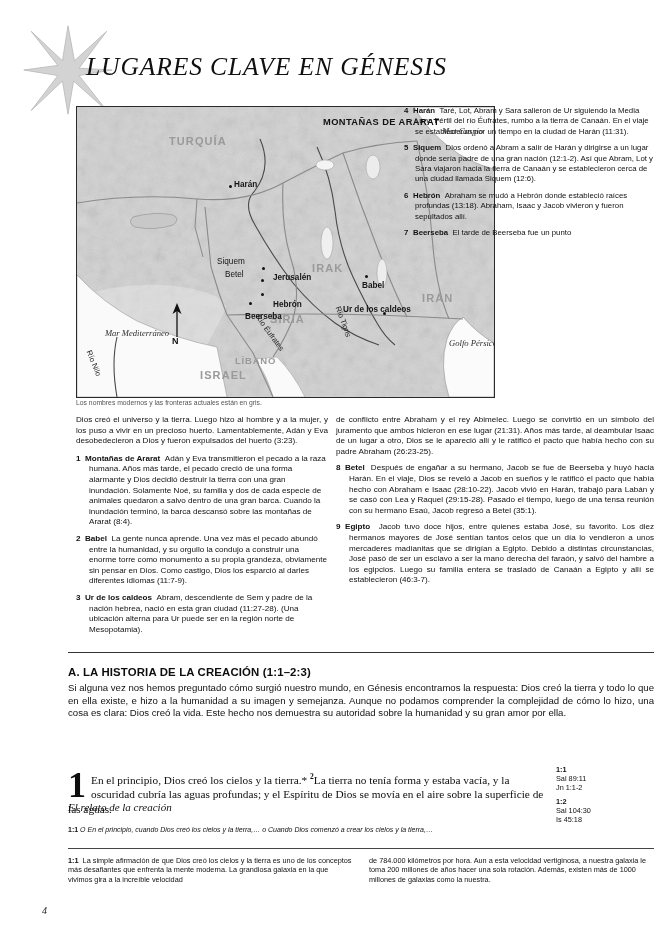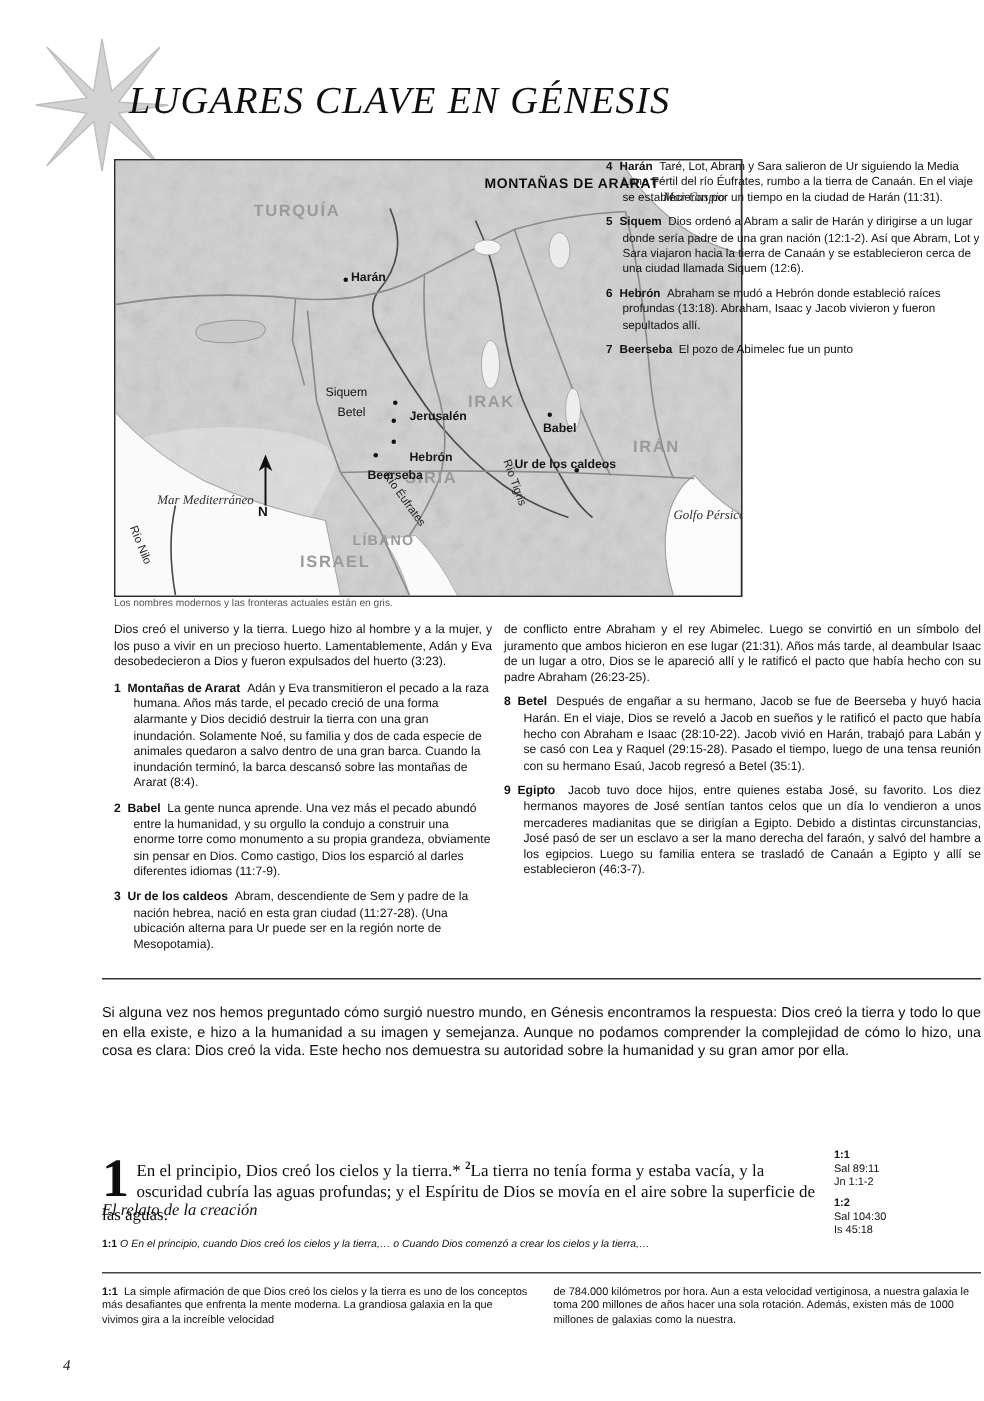--- a/index.html
+++ b/index.html
@@ -192,21 +192,21 @@
   <div class="item">
     <span class="num">4</span><b>Harán</b>&nbsp;&nbsp;<span>Taré, Lot, Abram y Sara salieron de Ur siguiendo la Media Luna Fértil del río Éufrates, rumbo a la tierra de Canaán. En el viaje se establecieron por un tiempo en la ciudad de Harán (11:31).</span>
   </div>
   <div class="item">
     <span class="num">5</span><b>Siquem</b>&nbsp;&nbsp;<span>Dios ordenó a Abram a salir de Harán y dirigirse a un lugar donde sería padre de una gran nación (12:1-2). Así que Abram, Lot y Sara viajaron hacia la tierra de Canaán y se establecieron cerca de una ciudad llamada Siquem (12:6).</span>
   </div>
   <div class="item">
     <span class="num">6</span><b>Hebrón</b>&nbsp;&nbsp;<span>Abraham se mudó a Hebrón donde estableció raíces profundas (13:18). Abraham, Isaac y Jacob vivieron y fueron sepultados allí.</span>
   </div>
   <div class="item">
-    <span class="num">7</span><b>Beerseba</b>&nbsp;&nbsp;<span style="font-weight:normal;">El pozo de Abimelec fue un punto</span>
+    <span class="num">7</span><b>Beerseba</b>&nbsp;&nbsp;<span style="font-weight:normal;">El tarde de Beerseba fue un punto</span>
   </div>
 </div>
 
 <div class="colL">
   <div class="para just">Dios creó el universo y la tierra. Luego hizo al hombre y a la mujer, y los puso a vivir en un precioso huerto. Lamentablemente, Adán y Eva desobedecieron a Dios y fueron expulsados del huerto (3:23).</div>
   <div class="item">
     <span class="num">1</span><b>Montañas de Ararat</b>&nbsp;&nbsp;<span>Adán y Eva transmitieron el pecado a la raza humana. Años más tarde, el pecado creció de una forma alarmante y Dios decidió destruir la tierra con una gran inundación. Solamente Noé, su familia y dos de cada especie de animales quedaron a salvo dentro de una gran barca. Cuando la inundación terminó, la barca descansó sobre las montañas de Ararat (8:4).</span>
   </div>
   <div class="item">
     <span class="num">2</span><b>Babel</b>&nbsp;&nbsp;<span>La gente nunca aprende. Una vez más el pecado abundó entre la humanidad, y su orgullo la condujo a construir una enorme torre como monumento a su propia grandeza, obviamente sin pensar en Dios. Como castigo, Dios los esparció al darles diferentes idiomas (11:7-9).</span>
@@ -221,20 +221,21 @@
   <div class="item just" style="text-align:justify;">
     <span class="num">8</span><b>Betel</b>&nbsp;&nbsp;<span>Después de engañar a su hermano, Jacob se fue de Beerseba y huyó hacia Harán. En el viaje, Dios se reveló a Jacob en sueños y le ratificó el pacto que había hecho con Abraham e Isaac (28:10-22). Jacob vivió en Harán, trabajó para Labán y se casó con Lea y Raquel (29:15-28). Pasado el tiempo, luego de una tensa reunión con su hermano Esaú, Jacob regresó a Betel (35:1).</span>
   </div>
   <div class="item just" style="text-align:justify;">
     <span class="num">9</span><b>Egipto</b>&nbsp;&nbsp;<span>Jacob tuvo doce hijos, entre quienes estaba José, su favorito. Los diez hermanos mayores de José sentían tantos celos que un día lo vendieron a unos mercaderes madianitas que se dirigían a Egipto. Debido a distintas circunstancias, José pasó de ser un esclavo a ser la mano derecha del faraón, y salvó del hambre a los egipcios. Luego su familia entera se trasladó de Canaán a Egipto y allí se establecieron (46:3-7).</span>
   </div>
 </div>
 
 <div class="rule"></div>
 <div class="secA">
+  <h2>A. LA HISTORIA DE LA CREACIÓN (1:1–2:3)</h2>
   <div class="body ind">Si alguna vez nos hemos preguntado cómo surgió nuestro mundo, en Génesis encontramos la respuesta: Dios creó la tierra y todo lo que en ella existe, e hizo a la humanidad a su imagen y semejanza. Aunque no podamos comprender la complejidad de cómo lo hizo, una cosa es clara: Dios creó la vida. Este hecho nos demuestra su autoridad sobre la humanidad y su gran amor por ella.</div>
 </div>
 
 <div class="subhead">El relato de la creación</div>
 <div class="verse">
   <span class="dropcap">1</span><span>En el principio, Dios creó los cielos y la tierra.*</span> <span class="vnum">2</span><span>La tierra no tenía forma y estaba vacía, y la oscuridad cubría las aguas profundas; y el Espíritu de Dios se movía en el aire sobre la superficie de las aguas.</span>
 </div>
 
 <div class="xref">
   <b>1:1</b>

